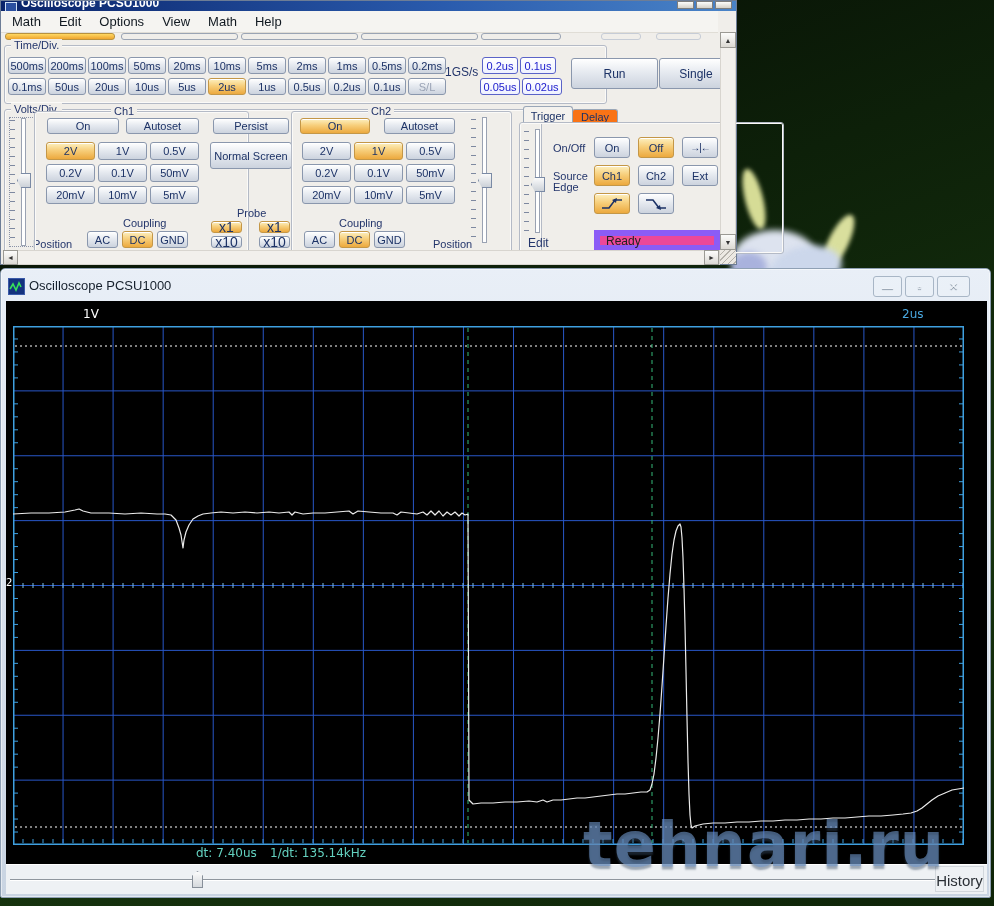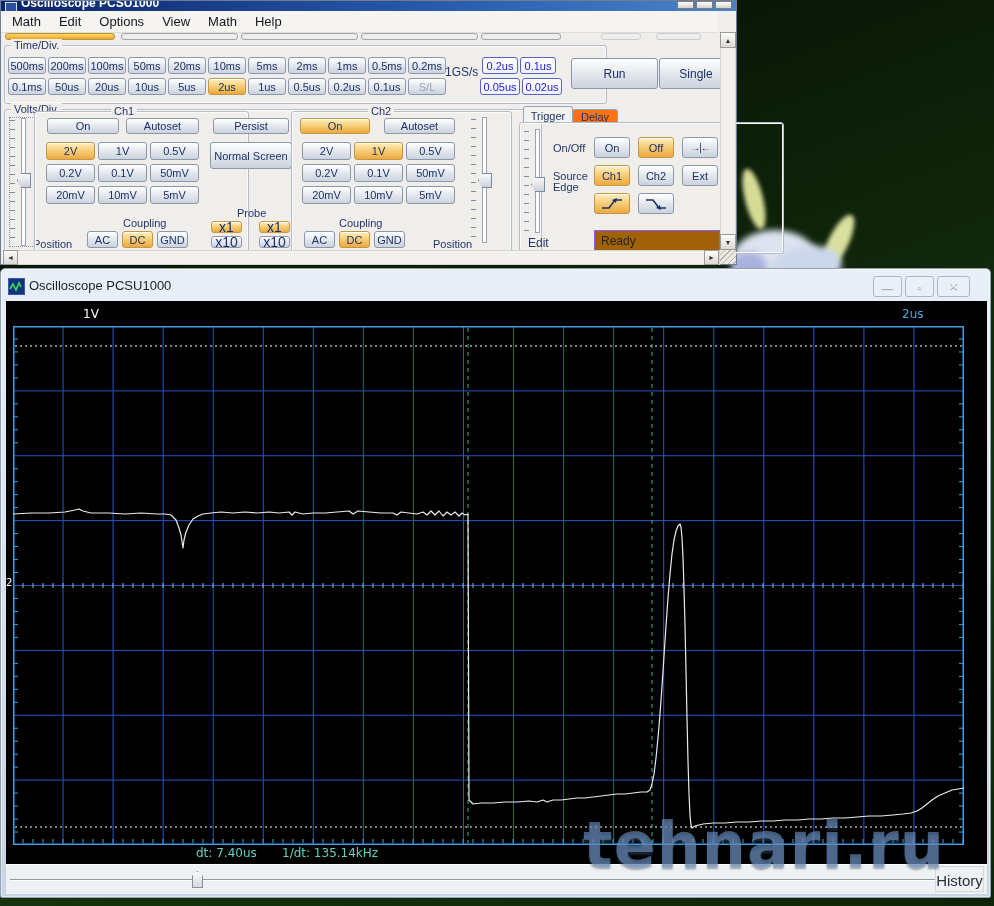--- a/index.html
+++ b/index.html
@@ -59,21 +59,21 @@
   .w1-ctrl div{width:17px;height:8px;background:linear-gradient(#fdfdfc,#d4d0c8);border:1px solid #7d7d7d;box-sizing:border-box;}
   .menubar{position:absolute;left:0;top:10px;right:18px;height:21px;display:flex;align-items:center;
         background:#f5f4f1;border-bottom:1px solid #e0ddd6;padding-left:2px;}
   .menu-item{padding:2px 9px;font-size:13px;color:#101820;}
   .cliprow{position:absolute;left:0;top:31px;right:18px;height:12px;}
   .clipbox{position:absolute;top:1px;height:7px;border:1px solid #9aa4b4;border-radius:3px;box-sizing:border-box;}
   .clipbox.orange{background:linear-gradient(#ffd963,#eea42e);border-color:#b8923e;}
   
   .tab{position:absolute;background:#f97316;border:1px solid #9aa7b8;border-bottom:none;
        border-radius:3px 3px 0 0;font-size:11px;color:#1c3266;display:flex;align-items:center;justify-content:center;}
-  .combo{position:absolute;background:#a16207;border:1px solid #8b5cf6;display:flex;align-items:center;
+  .combo{position:absolute;background:#ec4899;border:6px solid #8b5cf6;display:flex;align-items:center;
        font-size:12px;color:#222;padding-left:6px;box-sizing:border-box;}
   
   .win2{position:absolute;left:0;top:268px;width:991px;height:630px;z-index:10;
         background:linear-gradient(#e9eff7,#c9d4e2);border:1px solid #8fa0b4;border-radius:5px 5px 2px 2px;
         box-sizing:border-box;box-shadow:0 0 0 1px rgba(255,255,255,.5) inset;}
   .w2-titlebar{position:absolute;left:0;top:0;right:0;height:32px;}
   .w2-icon{position:absolute;left:7px;top:9px;width:15px;height:15px;background:#14327e;border:1px solid #3a5aa8;}
   .w2-title{position:absolute;left:28px;top:9px;font-size:13px;color:#16202c;}
   .w2-ctrl{position:absolute;right:20px;top:7px;display:flex;gap:3px;}
   .w2-ctrl .cbtn{width:27px;height:19px;border:1px solid #a8b6c6;border-radius:3px;
@@ -600,21 +600,21 @@
         <line x1="940" y1="513" x2="940" y2="517" stroke="#3fa0e0" stroke-width="1"></line>
         <line x1="950" y1="513" x2="950" y2="517" stroke="#3fa0e0" stroke-width="1"></line>
         <line x1="2" y1="20" x2="949" y2="20" stroke="#ffffff" stroke-width="1" stroke-dasharray="2 3"></line>
         <line x1="2" y1="501" x2="949" y2="501" stroke="#ffffff" stroke-width="1" stroke-dasharray="2 3"></line>
         <line x1="455" y1="2" x2="455" y2="517" stroke="#35b878" stroke-width="1" stroke-dasharray="4 4"></line>
         <line x1="639" y1="2" x2="639" y2="517" stroke="#35b878" stroke-width="1" stroke-dasharray="4 4"></line>
         <rect x="0.75" y="0.75" width="949.5" height="517.5" fill="none" stroke="#3fa0e0" stroke-width="1.5"></rect>
         <polyline points="0,188 18,187 36,187 52,186 62,184 66,183 70,185 78,187 96,187 112,188 128,187 144,188 152,188 158,189 163,194 166,202 168,209 170,222 171,214 173,206 176,199 180,193 185,190 190,188 198,187 208,186 220,187 232,186 244,187 256,186 266,187 276,186 279,189 282,186 290,188 300,187 312,187 324,186 336,185 340,188 345,185 356,186 368,187 380,187 384,189 388,186 396,187 404,188 410,186 414,189 418,185 422,189 426,185 430,190 434,186 438,189 442,186 446,190 449,187 452,189 455,188 456,474 460,478 468,477 480,477 492,476 504,476 516,475 524,476 530,474 534,476 540,474 548,474 556,473 564,472 572,472 580,471 588,470 596,469 604,468 612,468 620,467 628,466 634,466 637,464 639,458 641,448 643,432 645,412 647,388 649,360 651,330 653,300 655,272 657,248 659,228 661,214 663,205 665,200 667,198 668,201 669,212 670,232 671,262 672,300 673,345 674,392 675,435 676,468 677,489 678,499 679,502 682,500 690,498 700,497 712,497 724,496 736,496 748,495 760,495 772,494 784,494 796,493 808,493 820,492 832,492 844,491 856,490 868,490 880,489 890,488 898,487 904,485 909,482 914,478 919,474 925,470 932,467 939,464 945,463 951,462" fill="none" stroke="#ebebeb" stroke-width="1.2" stroke-linejoin="round" stroke-linecap="round"></polyline>
       </svg>
     <span class="scope-info" style="left:190px;top:545px;color:#63d0bf;">dt: 7.40us</span>
-    <span class="scope-info" style="left:276px;top:545px;color:#63d0bf;">1/dt: 135.14kHz</span>
+    <span class="scope-info" style="left:264px;top:545px;color:#63d0bf;">1/dt: 135.14kHz</span>
   </div>
 
   <div class="w2-bottom">
     <div class="trackline"></div>
     <div class="trackthumb"></div>
     <div class="history">
       <span>History</span>
     </div>
   </div>
 </div>

